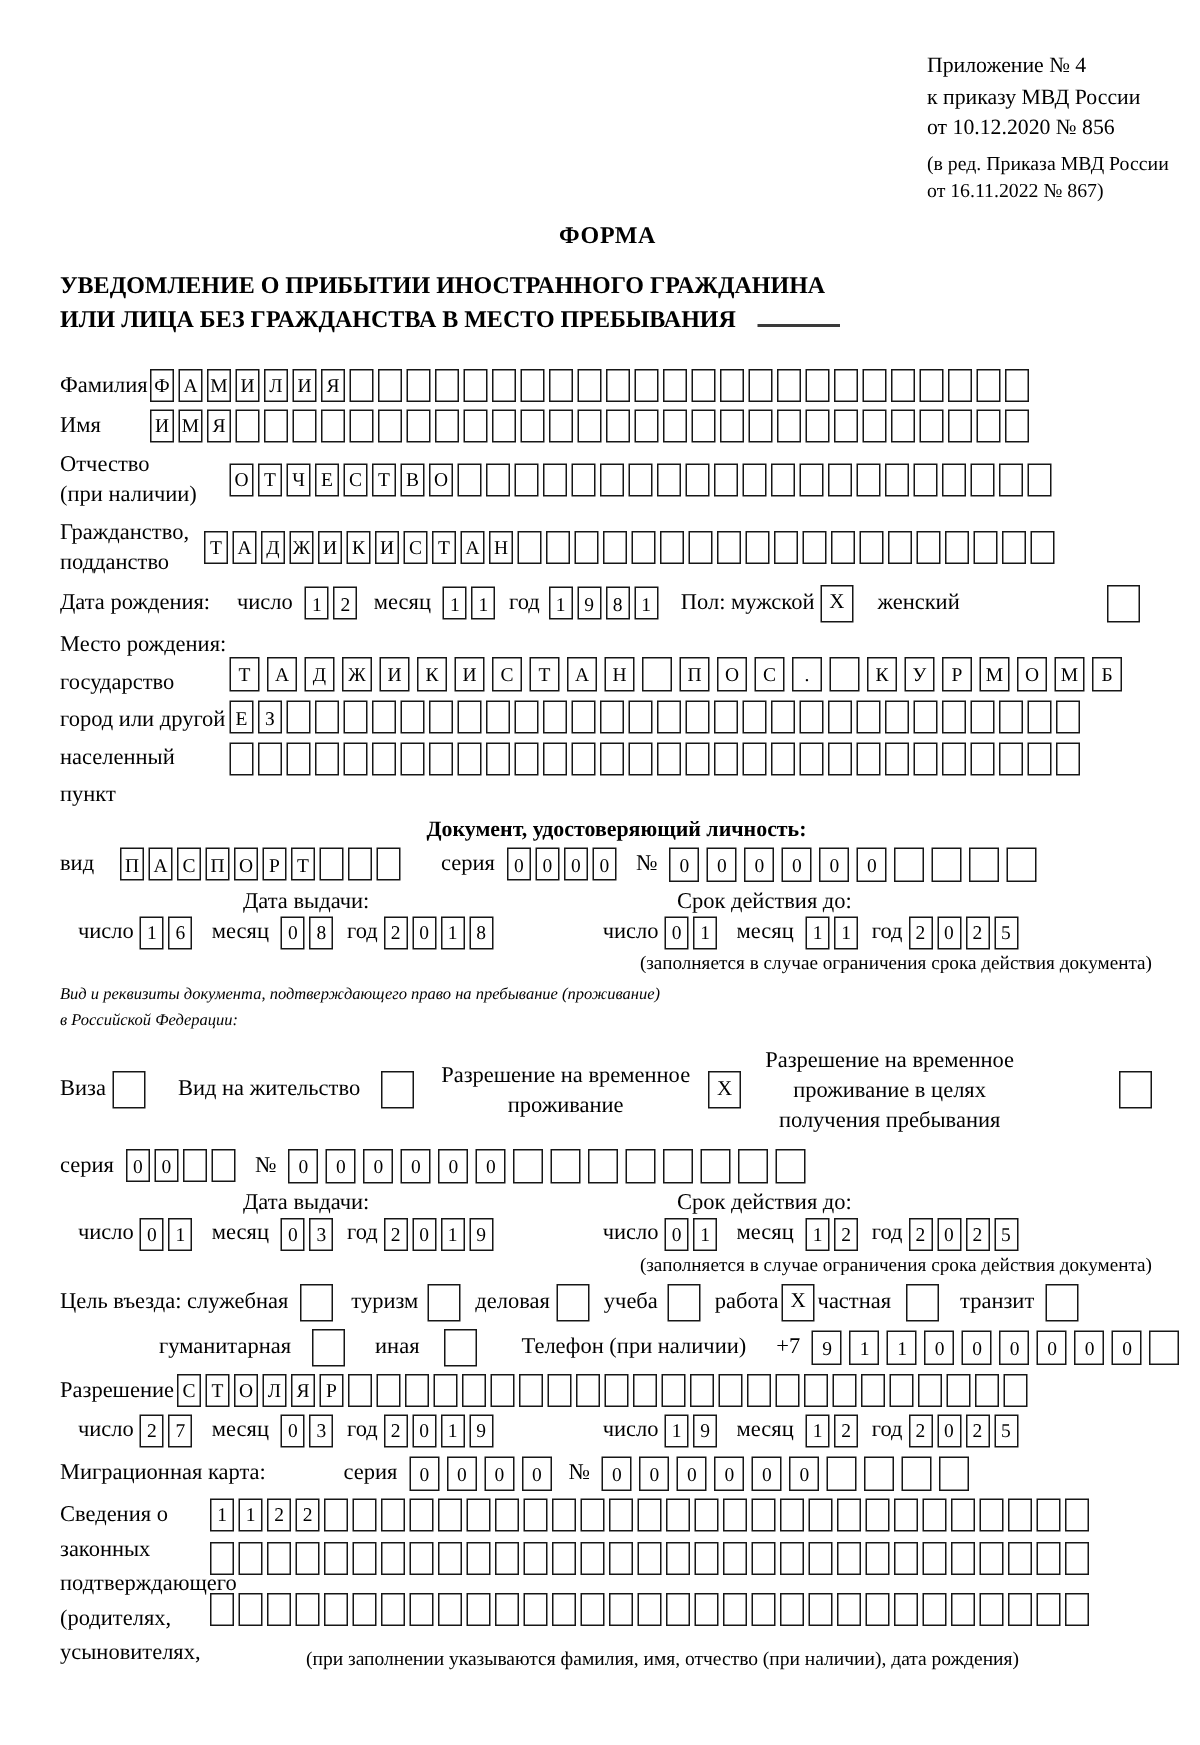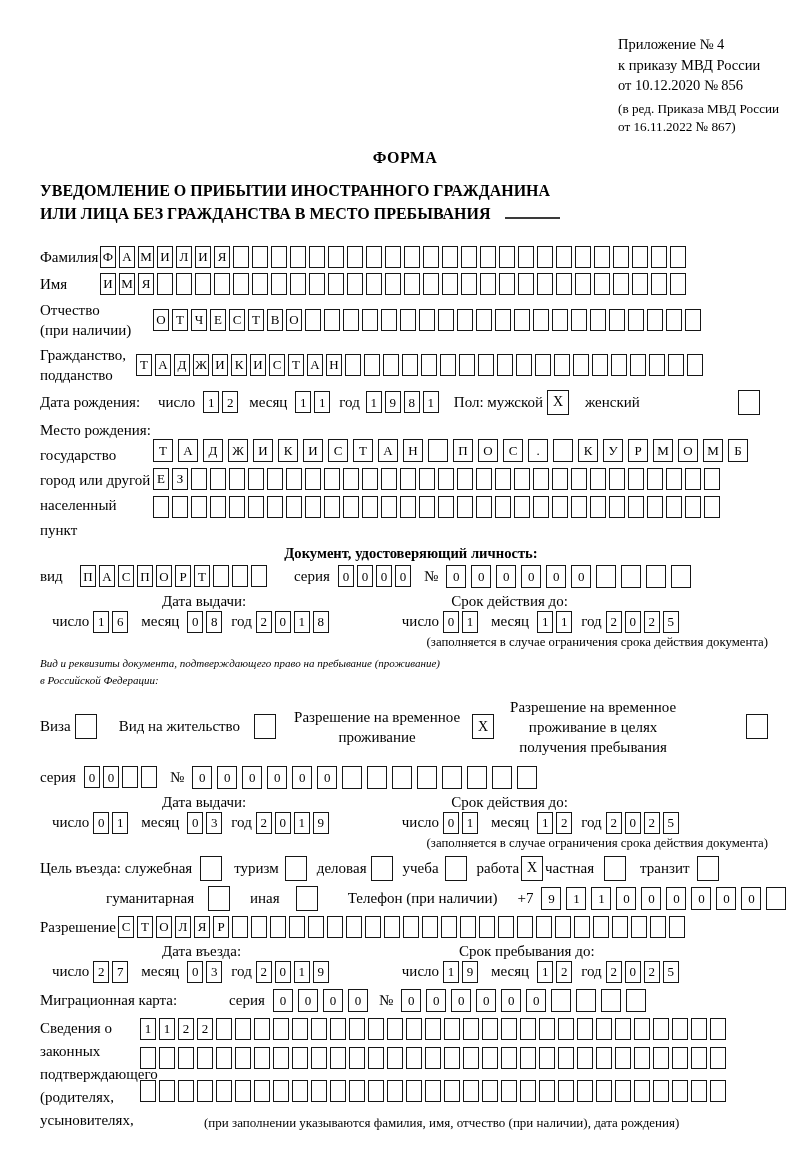--- a/index.html
+++ b/index.html
@@ -595,24 +595,20 @@
         <span class="cell"></span>
         <span class="cell"></span>
         <span class="cell"></span>
         <span class="cell"></span>
         <span class="cell"></span>
         <span class="cell"></span>
         <span class="cell"></span>
       </span>
   </div>
 
-  <div class="labelsrow">
-    <span style="margin-left:122px;">Дата въезда:</span>
-    <span style="margin-left:218px;">Срок пребывания до:</span>
-  </div>
   <div class="daterow" style="margin-bottom:6px;">
     <span class="dg">
       <span class="lbl ml12">число</span>
       <span class="cellrow ml4">
           <span class="cell">2</span>
           <span class="cell">7</span>
         </span>
       <span class="lbl ml10">месяц</span>
       <span class="cellrow ml8">
           <span class="cell">0</span>

